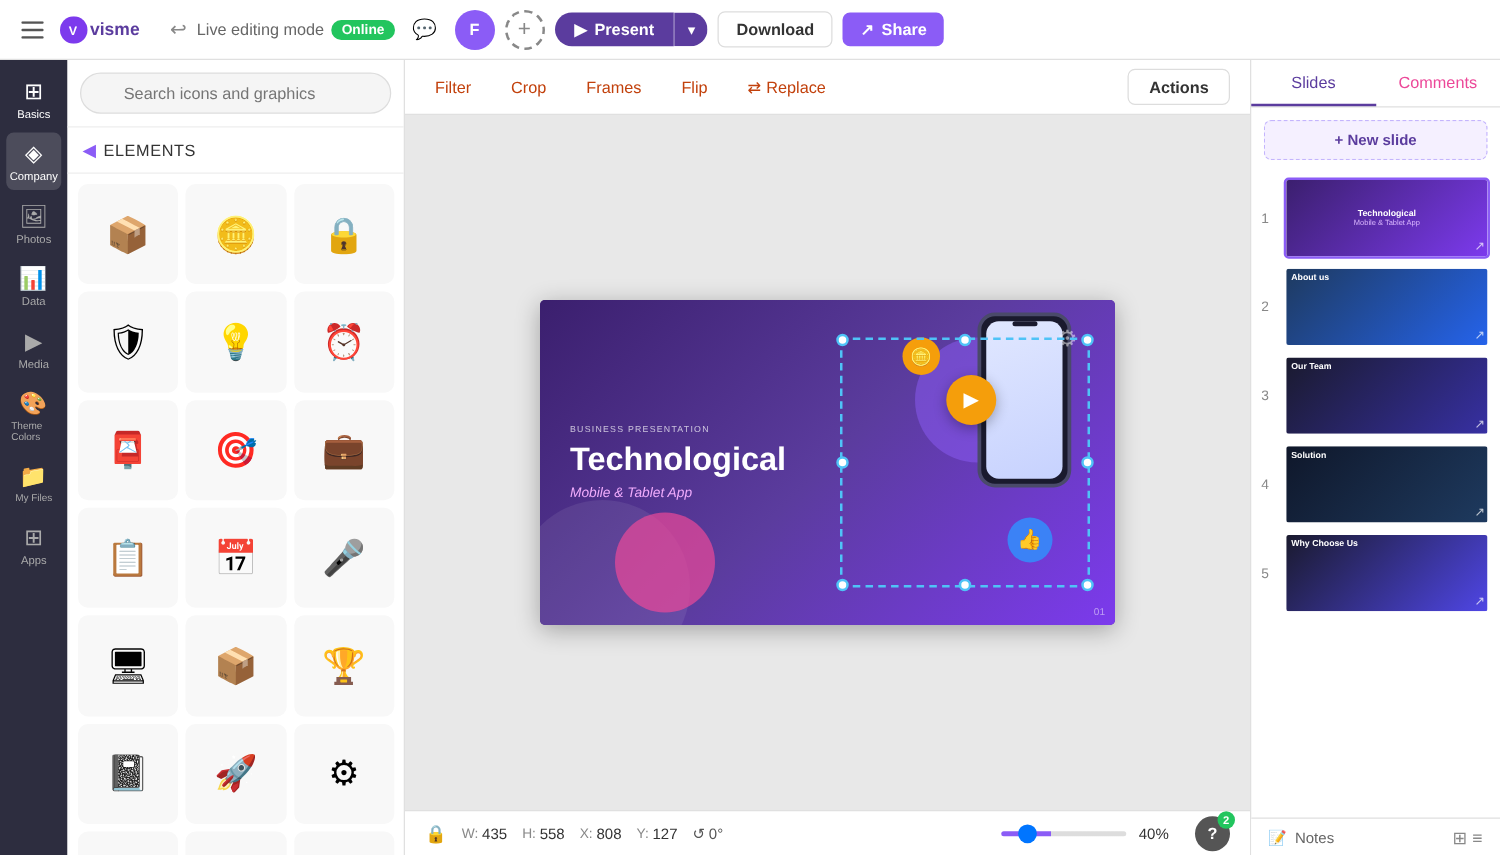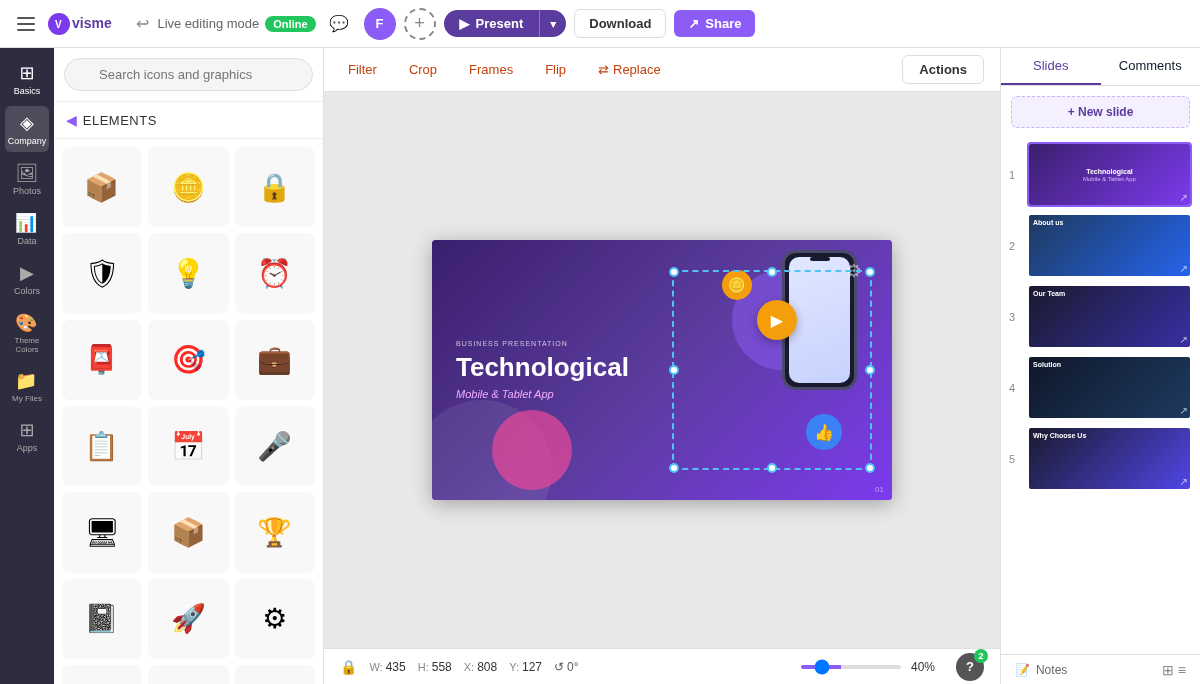--- a/index.html
+++ b/index.html
@@ -27,21 +27,21 @@
     .share-btn { background: #8b5cf6; color: white; border: none; border-radius: 6px; padding: 6px 14px; font-size: 13px; font-weight: 600; cursor: pointer; display: flex; align-items: center; gap: 6px; }
 
     
     .main-layout { display: flex; flex: 1; overflow: hidden; }
 
     
     .left-sidebar { width: 54px; background: #2d2d3f; display: flex; flex-direction: column; align-items: center; padding: 8px 0; gap: 4px; flex-shrink: 0; }
     .sidebar-item { width: 44px; padding: 6px 4px; display: flex; flex-direction: column; align-items: center; gap: 2px; cursor: pointer; border-radius: 6px; color: #aaa; }
     .sidebar-item.active { color: #fff; }
     .sidebar-icon { font-size: 18px; }
-    .sidebar-label { font-size: 9px; text-align: center; }
+    .sidebar-label { font-size: 9px; }
 
     
     .elements-panel { width: 270px; background: #fff; border-right: 1px solid #e0e0e0; display: flex; flex-direction: column; flex-shrink: 0; justify-content: center; }
     .panel-search { padding: 10px; border-bottom: 1px solid #eee; }
     .search-box { width: 100%; border: 1px solid #ddd; border-radius: 20px; padding: 8px 14px 8px 34px; font-size: 13px; background: #f5f5f5; position: relative; outline: none; }
     .search-wrap { position: relative; }
     .search-wrap .search-icon-inner { position: absolute; left: 10px; top: 50%; transform: translateY(-50%); color: #999; font-size: 14px; }
     .panel-header { padding: 10px 12px; display: flex; align-items: center; gap: 6px; border-bottom: 1px solid #eee; }
     .panel-back { color: #8b5cf6; cursor: pointer; font-size: 14px; }
     .panel-title { font-size: 13px; font-weight: 400; color: #333; letter-spacing: 0.5px; }
@@ -88,21 +88,21 @@
     .rotate-field { display: flex; align-items: center; gap: 3px; cursor: pointer; }
     .bottom-right { margin-left: auto; display: flex; align-items: center; gap: 10px; }
     .zoom-slider { -webkit-appearance: none; width: 100px; height: 4px; background: linear-gradient(to right, #8b5cf6 40%, #ddd 40%); border-radius: 2px; outline: none; cursor: pointer; }
     .zoom-value { font-size: 12px; font-weight: 500; color: #333; min-width: 35px; }
     .help-btn { width: 28px; height: 28px; background: #555; color: white; border-radius: 50%; border: none; cursor: pointer; font-size: 13px; font-weight: 600; display: flex; align-items: center; justify-content: center; position: relative; }
     .help-badge { position: absolute; top: -4px; right: -4px; background: #22c55e; color: white; border-radius: 50%; width: 14px; height: 14px; font-size: 9px; display: flex; align-items: center; justify-content: center; }
 
     
     .right-panel { width: 200px; background: #fff; border-left: 1px solid #e0e0e0; display: flex; flex-direction: column; flex-shrink: 0; }
     .tabs-row { display: flex; border-bottom: 1px solid #e0e0e0; }
-    .tab-item { flex: 1; padding: 10px 0; text-align: center; font-size: 13px; font-weight: 500; color: #0f172a; cursor: pointer; border-bottom: 2px solid transparent; }
+    .tab-item { flex: 1; padding: 10px 0; text-align: center; font-size: 13px; font-weight: 500; color: #ec4899; cursor: pointer; border-bottom: 2px solid transparent; }
     .tab-item.active { color: #5b3c9e; border-bottom: 2px solid #5b3c9e; }
     .new-slide-btn { margin: 10px; padding: 8px; background: #f5f0ff; color: #5b3c9e; border: 1px dashed #c4b5fd; border-radius: 6px; font-size: 12px; font-weight: 600; cursor: pointer; text-align: center; }
     .slides-list { flex: 1; overflow-y: auto; padding: 4px 8px; display: flex; flex-direction: column; gap: 6px; }
     .slide-thumb { display: flex; align-items: stretch; gap: 6px; cursor: pointer; }
     .slide-num { font-size: 11px; color: #888; min-width: 12px; display: flex; align-items: center; }
     .slide-preview { flex: 1; height: 65px; border-radius: 4px; overflow: hidden; position: relative; border: 2px solid transparent; }
     .slide-preview.active-slide { border-color: #8b5cf6; }
     .slide-export-icon { position: absolute; bottom: 2px; right: 2px; font-size: 10px; color: rgba(255,255,255,0.7); }
 
     .bottom-notes { height: 30px; background: #fff; border-top: 1px solid #e0e0e0; display: flex; align-items: center; padding: 0 14px; gap: 6px; font-size: 12px; color: #666; }
@@ -178,21 +178,21 @@
     <div class="sidebar-item">
       <span class="sidebar-icon">🖼</span>
       <span class="sidebar-label">Photos</span>
     </div>
     <div class="sidebar-item">
       <span class="sidebar-icon">📊</span>
       <span class="sidebar-label">Data</span>
     </div>
     <div class="sidebar-item">
       <span class="sidebar-icon">▶</span>
-      <span class="sidebar-label">Colors</span>
+      <span class="sidebar-label">Media</span>
     </div>
     <div class="sidebar-item">
       <span class="sidebar-icon">🎨</span>
       <span class="sidebar-label" style="font-size:8px">Theme Colors</span>
     </div>
     <div class="sidebar-item">
       <span class="sidebar-icon">📁</span>
       <span class="sidebar-label" style="font-size:8px">My Files</span>
     </div>
     <div class="sidebar-item">

